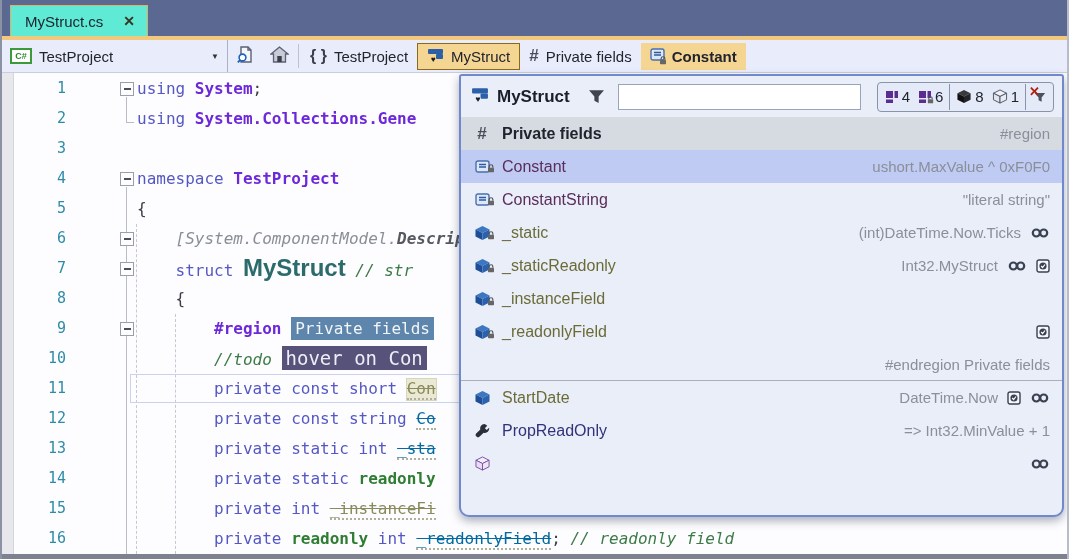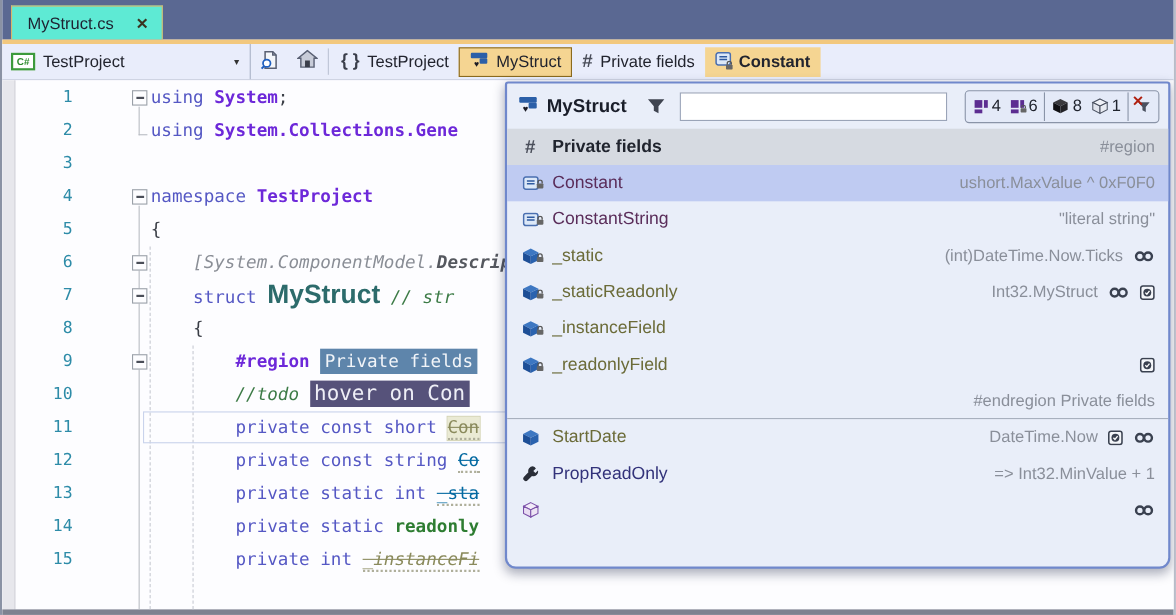--- a/index.html
+++ b/index.html
@@ -42,21 +42,21 @@
   .tk-pun{color:#3A3E46;}
   .tk-cm{color:#3C7B46;font-style:italic;}
   .tk-attr{color:#8A8E96;font-style:italic;}
   .tk-attrb{color:#55585F;font-style:italic;font-weight:bold;}
   .tk-big{color:#2C6B6B;font-weight:bold;font-size:24px;font-family:"Liberation Sans",sans-serif;}
   .tk-region{background:#5E85AB;color:#F2F5F9;padding:2px 4px;}
   .tk-todo{background:#56527A;color:#EEEEF6;font-size:19px;padding:1px 4px;}
   .tk-strike{color:#0369a1;text-decoration:line-through;border-bottom:2px dotted #AFAF9B;}
   .tk-strikebox{color:#8A8A5C;text-decoration:line-through;border-bottom:2px dotted #AFAF9B;
     background:#EAEAD4;outline:1px solid #D6D6B8;margin-top:20px;}
-  .tk-strikei{color:#8A8A5C;text-decoration:line-through;font-style:italic;border-bottom:2px dotted #AFAF9B;}
+  .tk-strikei{color:#8A8A5C;text-decoration:line-through;border-bottom:2px dotted #AFAF9B;}
   .foldbox{position:absolute;width:14px;height:14px;background:#FDFDFF;border:1px solid #9AA0A8;
     left:118px;display:flex;align-items:center;justify-content:center;cursor:pointer;z-index:3;}
   .foldbox::after{content:"";width:7px;height:1.5px;background:#4A4E58;}
   .foldline{position:absolute;width:1px;background:#B8BCC4;left:124px;z-index:2;}
   .foldelbow{position:absolute;left:124px;width:8px;border-left:1px solid #B8BCC4;border-bottom:1px solid #B8BCC4;z-index:2;}
   .guide{position:absolute;width:0;border-left:1px dashed #C6C9D2;z-index:1;}
   .curline{position:absolute;left:128px;top:301px;width:930px;height:29px;border:1px solid #C9D3EC;z-index:2;}
   
   .popup{position:absolute;left:457px;top:74px;width:605px;height:443px;background:#E9EEF9;
     border:2px solid #7088CC;border-radius:3px 3px 10px 10px;box-shadow:0 4px 10px rgba(20,30,60,.35);
@@ -227,20 +227,24 @@
       <code class="ctext"><span class="tk-kw">        private static int </span><span class="tk-strike">_sta</span></code>
     </div>
     <div class="eline">
       <span class="lnum">14</span>
       <code class="ctext"><span class="tk-kw">        private static </span><span class="tk-kwg">readonly</span></code>
     </div>
     <div class="eline">
       <span class="lnum">15</span>
       <code class="ctext"><span class="tk-kw">        private int </span><span class="tk-strikei">_instanceFi</span></code>
     </div>
+    <div class="eline">
+      <span class="lnum">16</span>
+      <code class="ctext"><span class="tk-kw">        private </span><span class="tk-kwg">readonly</span><span class="tk-kw"> int </span><span class="tk-strike">_readonlyField</span><span class="tk-pun">; </span><span class="tk-cm">// readonly field</span></code>
+    </div>
   </div>
 
   <div class="popup">
     <div class="phead">
       <span>
         <svg width="18" height="17" viewBox="0 0 17 16">
             <rect x="1" y="2" width="15" height="5" rx="1" fill="#2B5FA8"></rect>
             <rect x="9" y="7" width="7" height="5" rx="1" fill="#2B5FA8"></rect>
             <text x="4" y="15" font-size="8" fill="#1A1A24">♥</text>
           </svg>

